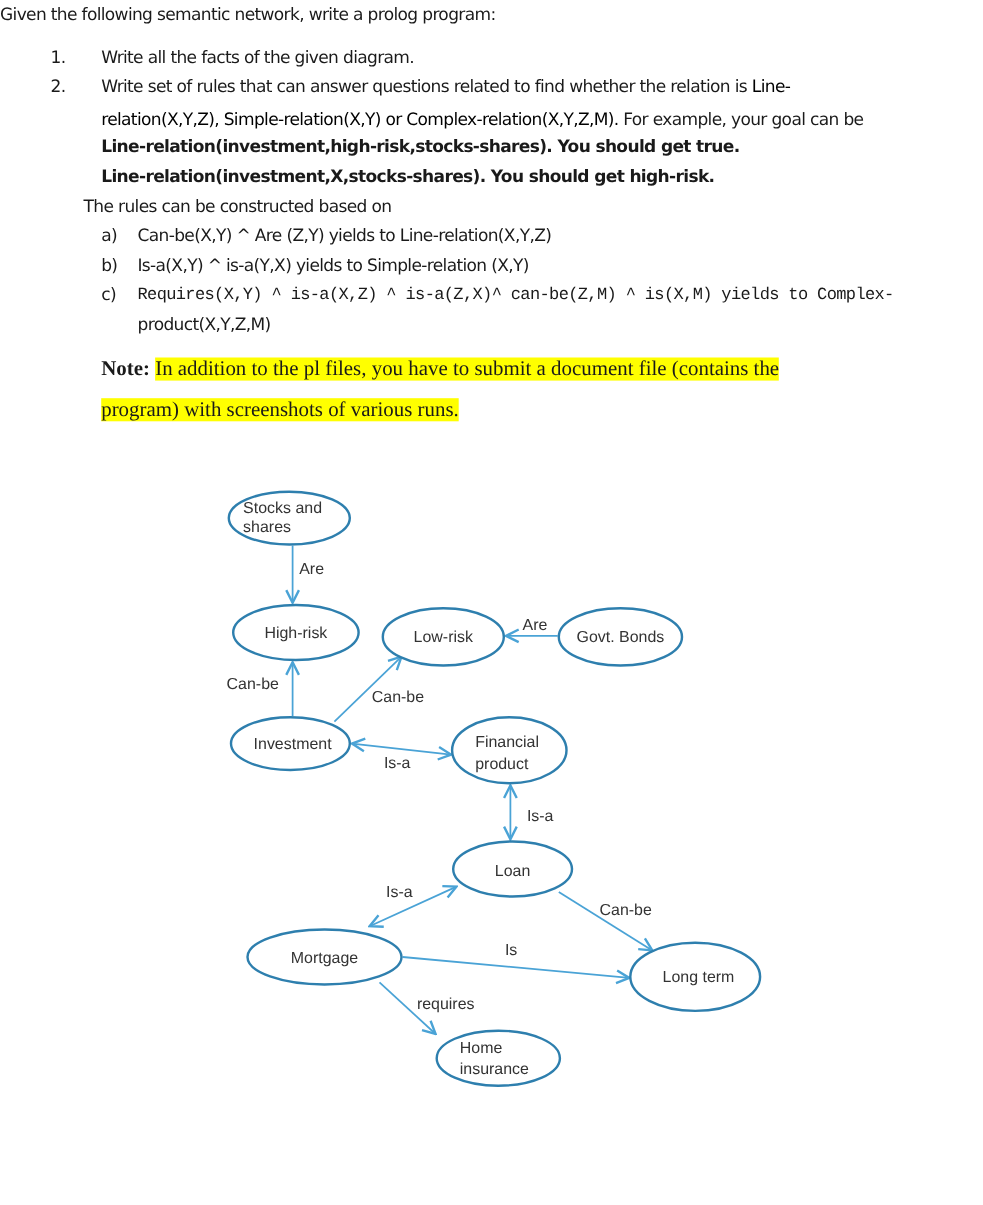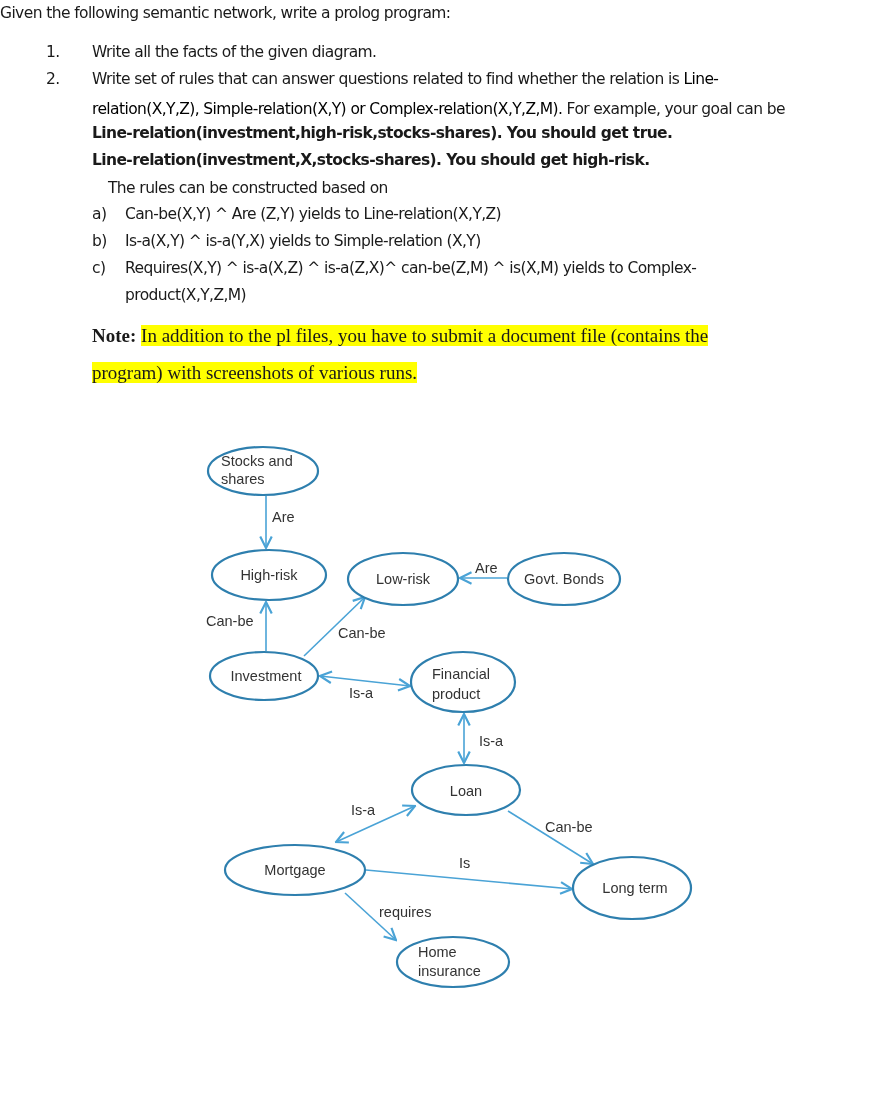--- a/index.html
+++ b/index.html
@@ -20,28 +20,28 @@
   <div class="line" style="left:46px; top:43px;">1.</div>
   <div class="line" style="left:92px; top:43px;">Write all the facts of the given diagram.</div>
 
   <div class="line" style="left:46px; top:70px;">2.</div>
   <div class="line" style="left:92px; top:70px;"><span>Write set of rules that can answer questions related to find whether the relation is </span><span class="red">Line-</span></div>
   <div class="line" style="left:92px; top:100px;"><span class="red">relation(X,Y,Z), Simple-relation(X,Y) or Complex-relation(X,Y,Z,M).</span><span>  For example, your goal can be</span></div>
 
   <div class="line bold" style="left:92px; top:124px;">Line-relation(investment,high-risk,stocks-shares).  You should get true.</div>
   <div class="line bold" style="left:92px; top:151px;">Line-relation(investment,X,stocks-shares). You should get high-risk.</div>
 
-  <div class="line" style="left:108px; top:179px;">The rules can be constructed based on</div>
+  <div class="line" style="left:76px; top:179px;">The rules can be constructed based on</div>
 
   <div class="line" style="left:92px; top:205px;">a)</div>
   <div class="line" style="left:125px; top:205px;">Can-be(X,Y) ^ Are (Z,Y) yields to Line-relation(X,Y,Z)</div>
   <div class="line" style="left:92px; top:232px;">b)</div>
   <div class="line" style="left:125px; top:232px;">Is-a(X,Y) ^ is-a(Y,X) yields to Simple-relation (X,Y)</div>
   <div class="line" style="left:92px; top:259px;">c)</div>
-  <div class="line" style="left:125px; top:259px;">Requires(X,Y) ^ is-a(X,Z) ^ is-a(Z,X)^ can-be(Z,M) ^ is(X,M) yields to Complex-</div>
+  <div class="line" style="left:125px; top:259px;font-family:Liberation Mono, monospace;">Requires(X,Y) ^ is-a(X,Z) ^ is-a(Z,X)^ can-be(Z,M) ^ is(X,M) yields to Complex-</div>
   <div class="line" style="left:125px; top:286px;">product(X,Y,Z,M)</div>
 </div>
 
 <div class="note" style="left:92px; top:325px;"><b>Note:</b> <span class="hl">In addition to the pl files, you have to submit a document file (contains the</span></div>
 <div class="note" style="left:92px; top:362px;"><span class="hl">program) with screenshots of various runs.</span></div>
 
 <svg style="position:absolute; left:0; top:0;" width="894" height="1095" viewBox="0 0 894 1095">
   <defs>
     <marker id="arr" viewBox="0 0 10 10" refX="9" refY="5" markerWidth="9" markerHeight="9" orient="auto-start-reverse">
       <path d="M1,1 L9,5 L1,9" fill="none" stroke="#4aa3d6" stroke-width="1.5"></path>

